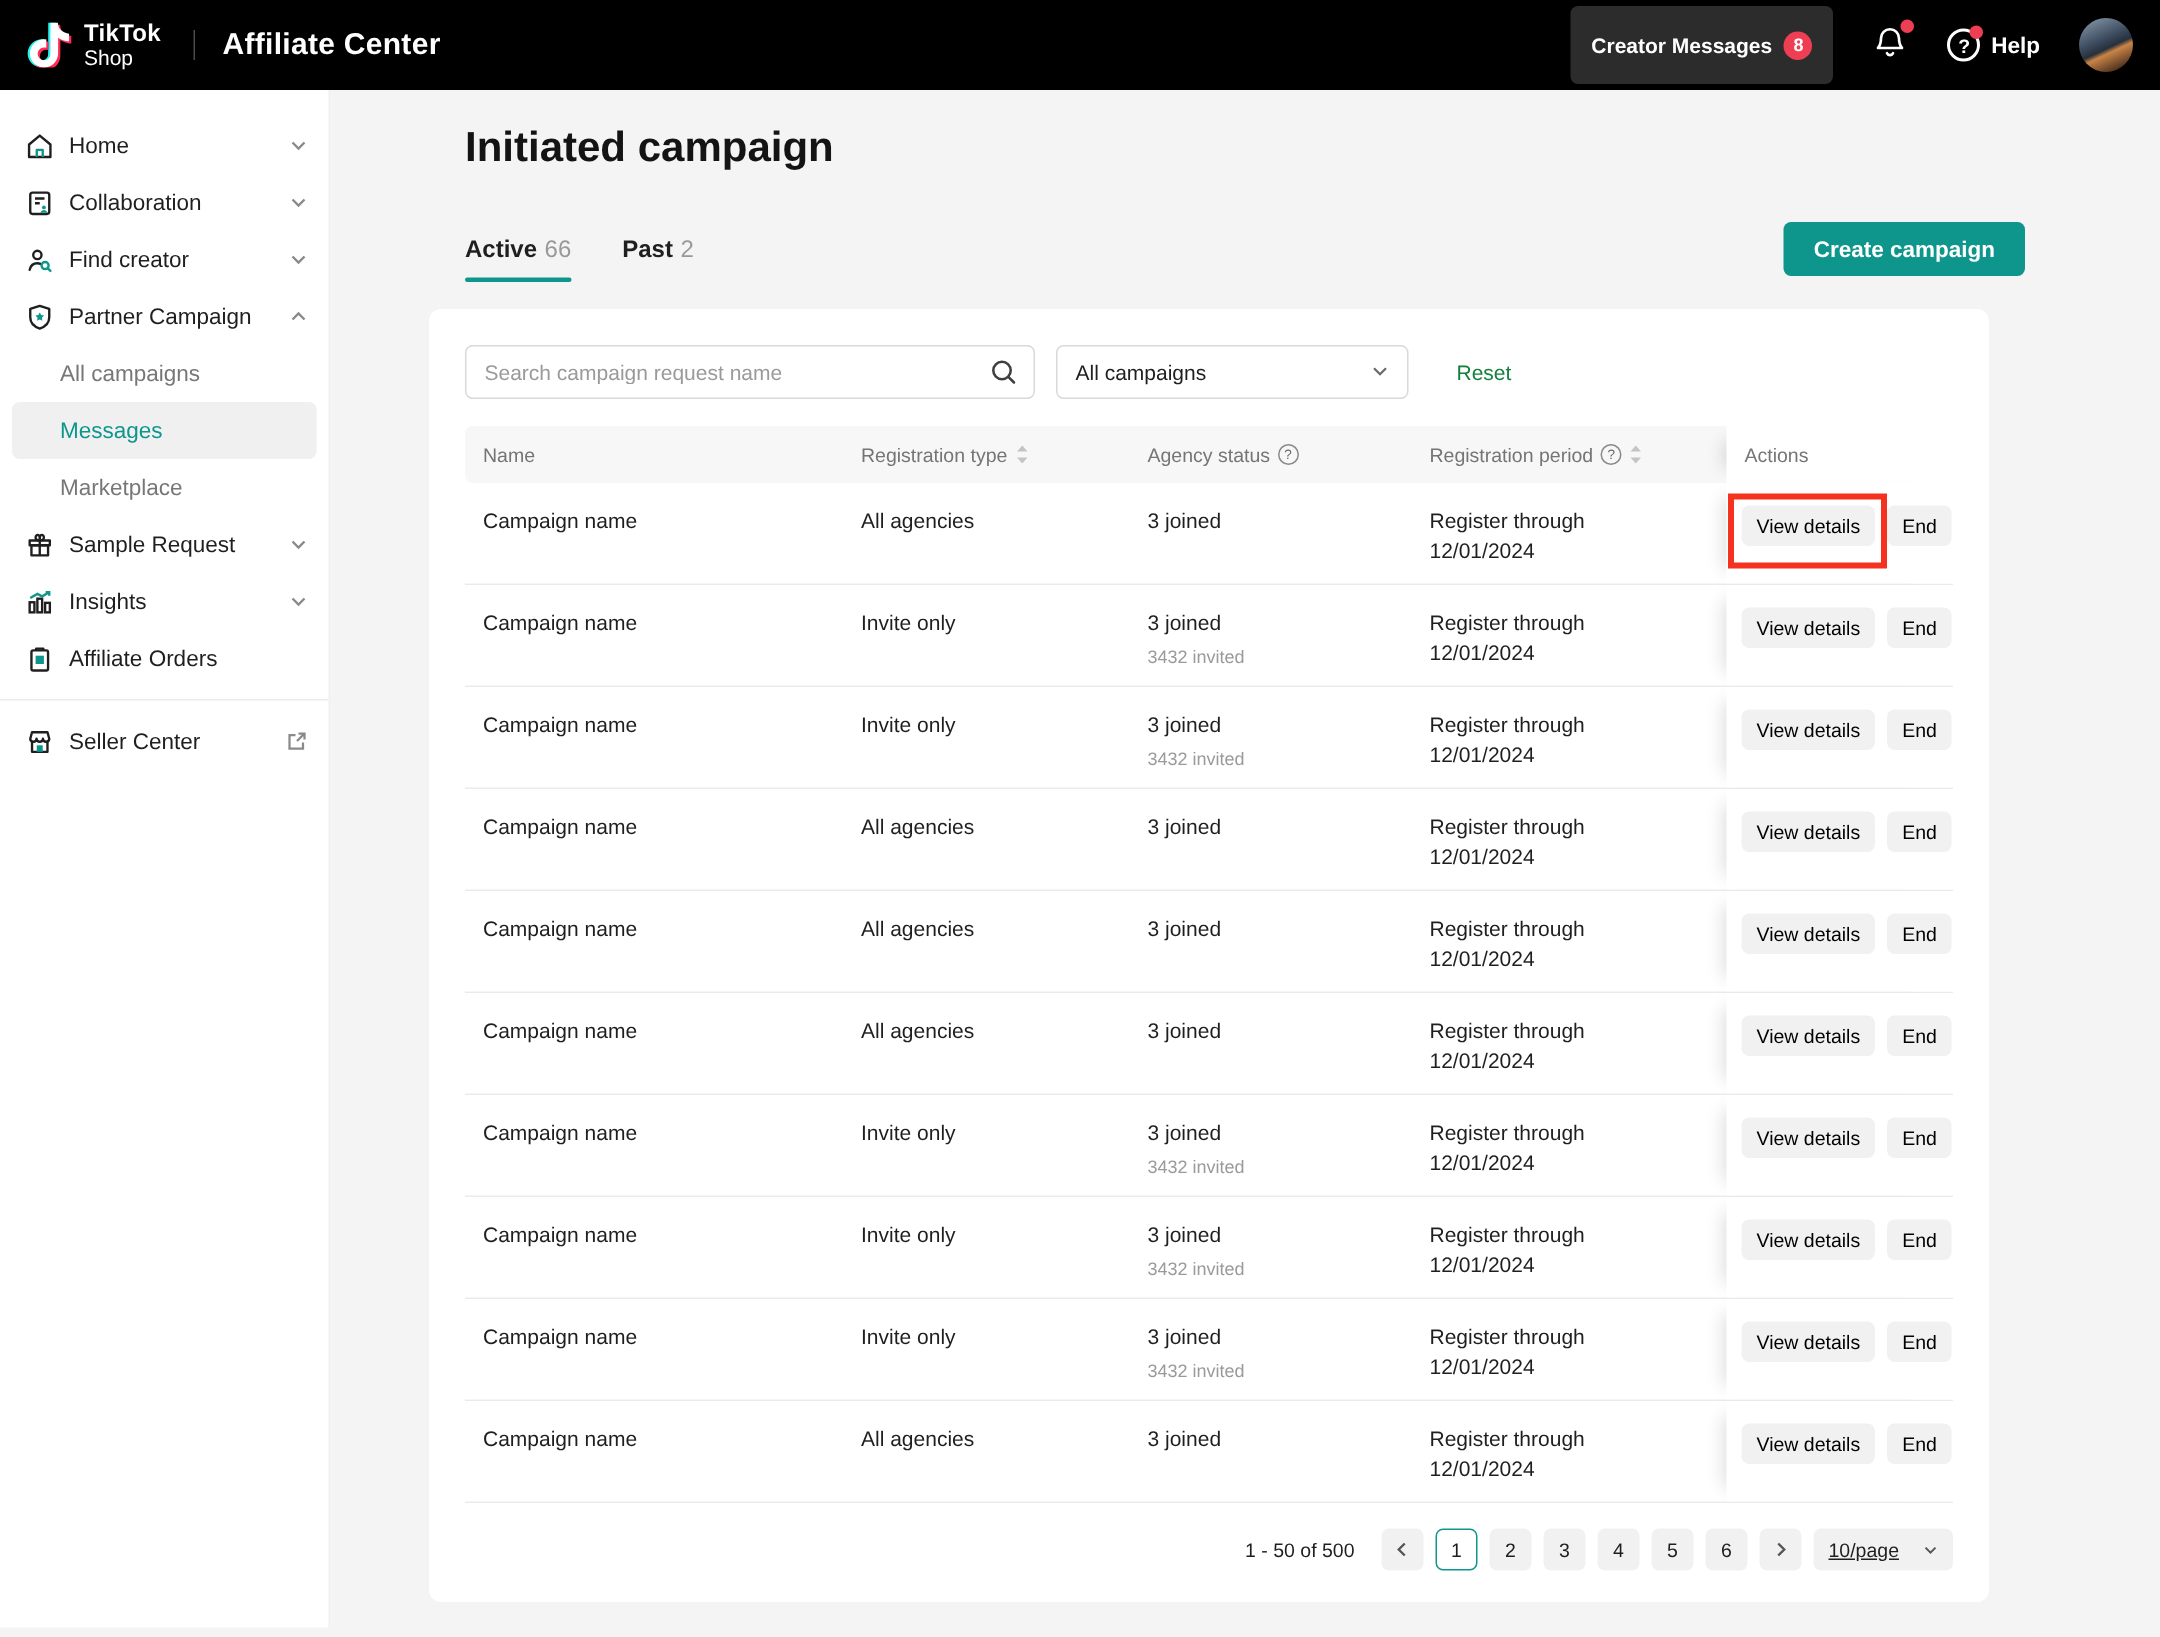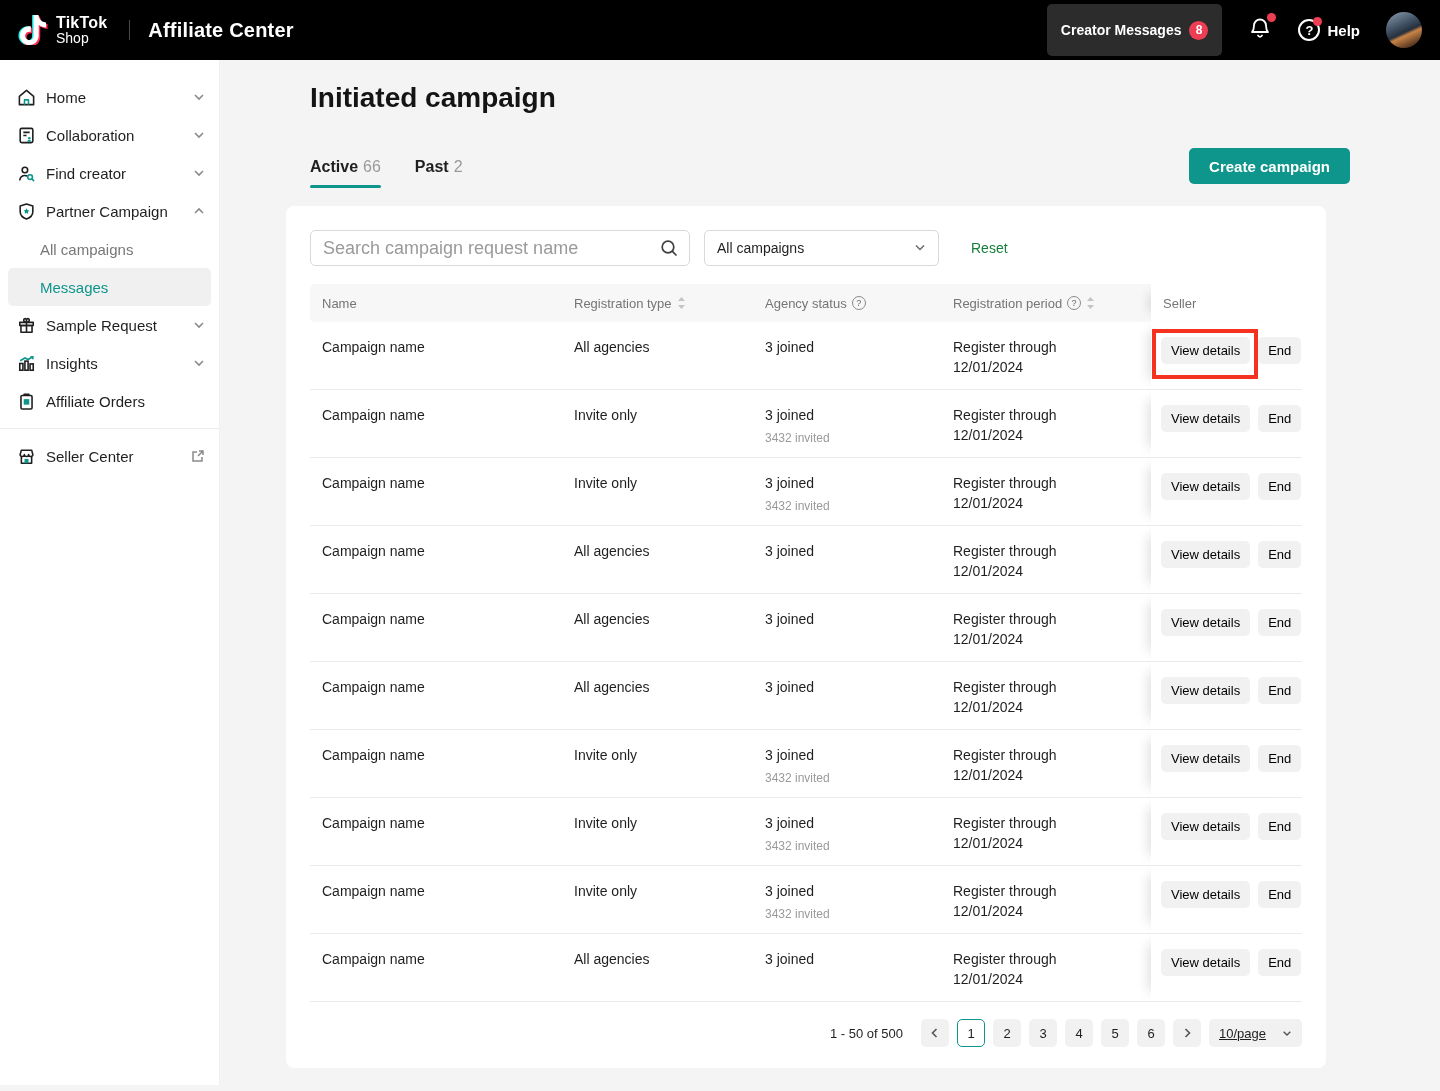--- a/index.html
+++ b/index.html
@@ -41,21 +41,21 @@
   .tabs { display:flex; gap:34px; }
   .tab { padding-bottom:12px; font-size:16px; cursor:pointer; position:relative; display:flex; gap:5px; }
   .tab .t-lbl { font-weight:bold; color:#1f1f1f; }
   .tab .t-cnt { color:#999; }
   .tab.active::after { content:""; position:absolute; left:0; right:0; bottom:0; height:3px; background:#0E968C; border-radius:2px; }
   .create-btn { margin-left:auto; margin-bottom:4px; background:#0E968C; color:#fff; border:none; border-radius:5px; height:36px; padding:0 20px; font-size:15px; font-weight:bold; font-family:inherit; cursor:pointer; }
 
   .card { margin-top:18px; background:#fff; border-radius:8px; padding:24px 24px 20px 24px; width:1040px; margin-left:-24px; }
   .filter-row { display:flex; align-items:center; }
   .search-box { position:relative; width:380px; }
-  .search-input { width:100%; height:36px; border:1px solid #d9d9dc; border-radius:5px; padding:0 38px 0 12px; font-size:18px; font-family:inherit; color:#6d28d9; outline:none; }
+  .search-input { width:100%; height:36px; border:1px solid #d9d9dc; border-radius:5px; padding:0 38px 0 12px; font-size:14px; font-family:inherit; color:#6d28d9; outline:none; }
   .search-input::placeholder { color:#9a9a9a; }
   .search-ic { position:absolute; right:11px; top:8px; cursor:pointer; }
   .select { width:235px; height:36px; border:1px solid #d9d9dc; border-radius:5px; margin-left:14px; display:flex; align-items:center; padding:0 12px; font-size:14px; cursor:pointer; }
   .select .sel-val { flex:1; }
   .reset-link { margin-left:32px; font-size:14px; color:#15803d; cursor:pointer; }
 
   .table { margin-top:18px; position:relative; }
   .thead { display:grid; grid-template-columns:252px 191px 188px 210px 151px; background:#f7f7f8; border-radius:5px; height:38px; align-items:center; font-size:13px; color:#757575; }
   .th { padding-left:12px; display:flex; align-items:center; gap:5px;text-align:center; }
   .th.actions-col { background:#fff; height:38px; box-shadow:-12px 0 12px -10px rgba(0,0,0,.14); border-radius:0; }
@@ -180,20 +180,23 @@
         <svg width="12" height="12" viewBox="0 0 12 12" fill="none" stroke="#8a8a8a" stroke-width="1.6">
           <path d="M2 8l4-4 4 4"></path>
         </svg>
       </span>
   </div>
   <div class="side-sub">
     <span>All campaigns</span>
   </div>
   <div class="side-sub selected">
     <span>Messages</span>
+  </div>
+  <div class="side-sub">
+    <span>Marketplace</span>
   </div>
   <div class="side-item">
     <span class="icn">
       <svg width="19" height="19" viewBox="0 0 24 24" fill="none" stroke="#1f1f1f" stroke-width="2" stroke-linejoin="round">
           <rect x="3.5" y="8" width="17" height="4"></rect>
           <rect x="5" y="12" width="14" height="8.5"></rect>
           <path d="M12 8v12.5M8.5 5.5C8.5 4 9.6 3 11 3.5c1 .4 1 2 1 4.5-2.5 0-3.5-1-3.5-2.5zM15.5 5.5C15.5 4 14.4 3 13 3.5c-1 .4-1 2-1 4.5 2.5 0 3.5-1 3.5-2.5z"></path>
         </svg>
     </span>
     <span class="lbl">Sample Request</span>
@@ -309,21 +312,21 @@
           <span>Registration period</span>
           <span class="q-circle-sm">?</span>
           <span class="sort-ic">
               <svg width="9" height="12" viewBox="0 0 9 12">
                 <path d="M4.5 0 8 4H1z" fill="#c4c4c4"></path>
                 <path d="M4.5 12 1 8h7z" fill="#c4c4c4"></path>
               </svg>
             </span>
         </div>
         <div class="th actions-col">
-            <span>Seller</span>
+            <span>Actions</span>
           </div>
       </div>
 
       <div class="trow">
         <div class="td">Campaign name</div>
         <div class="td">All agencies</div>
         <div class="td"><span>3 joined</span></div>
         <div class="td"><span>Register through</span><br><span>12/01/2024</span></div>
         <div class="td actions-cell">
           <span class="vd-wrap">

